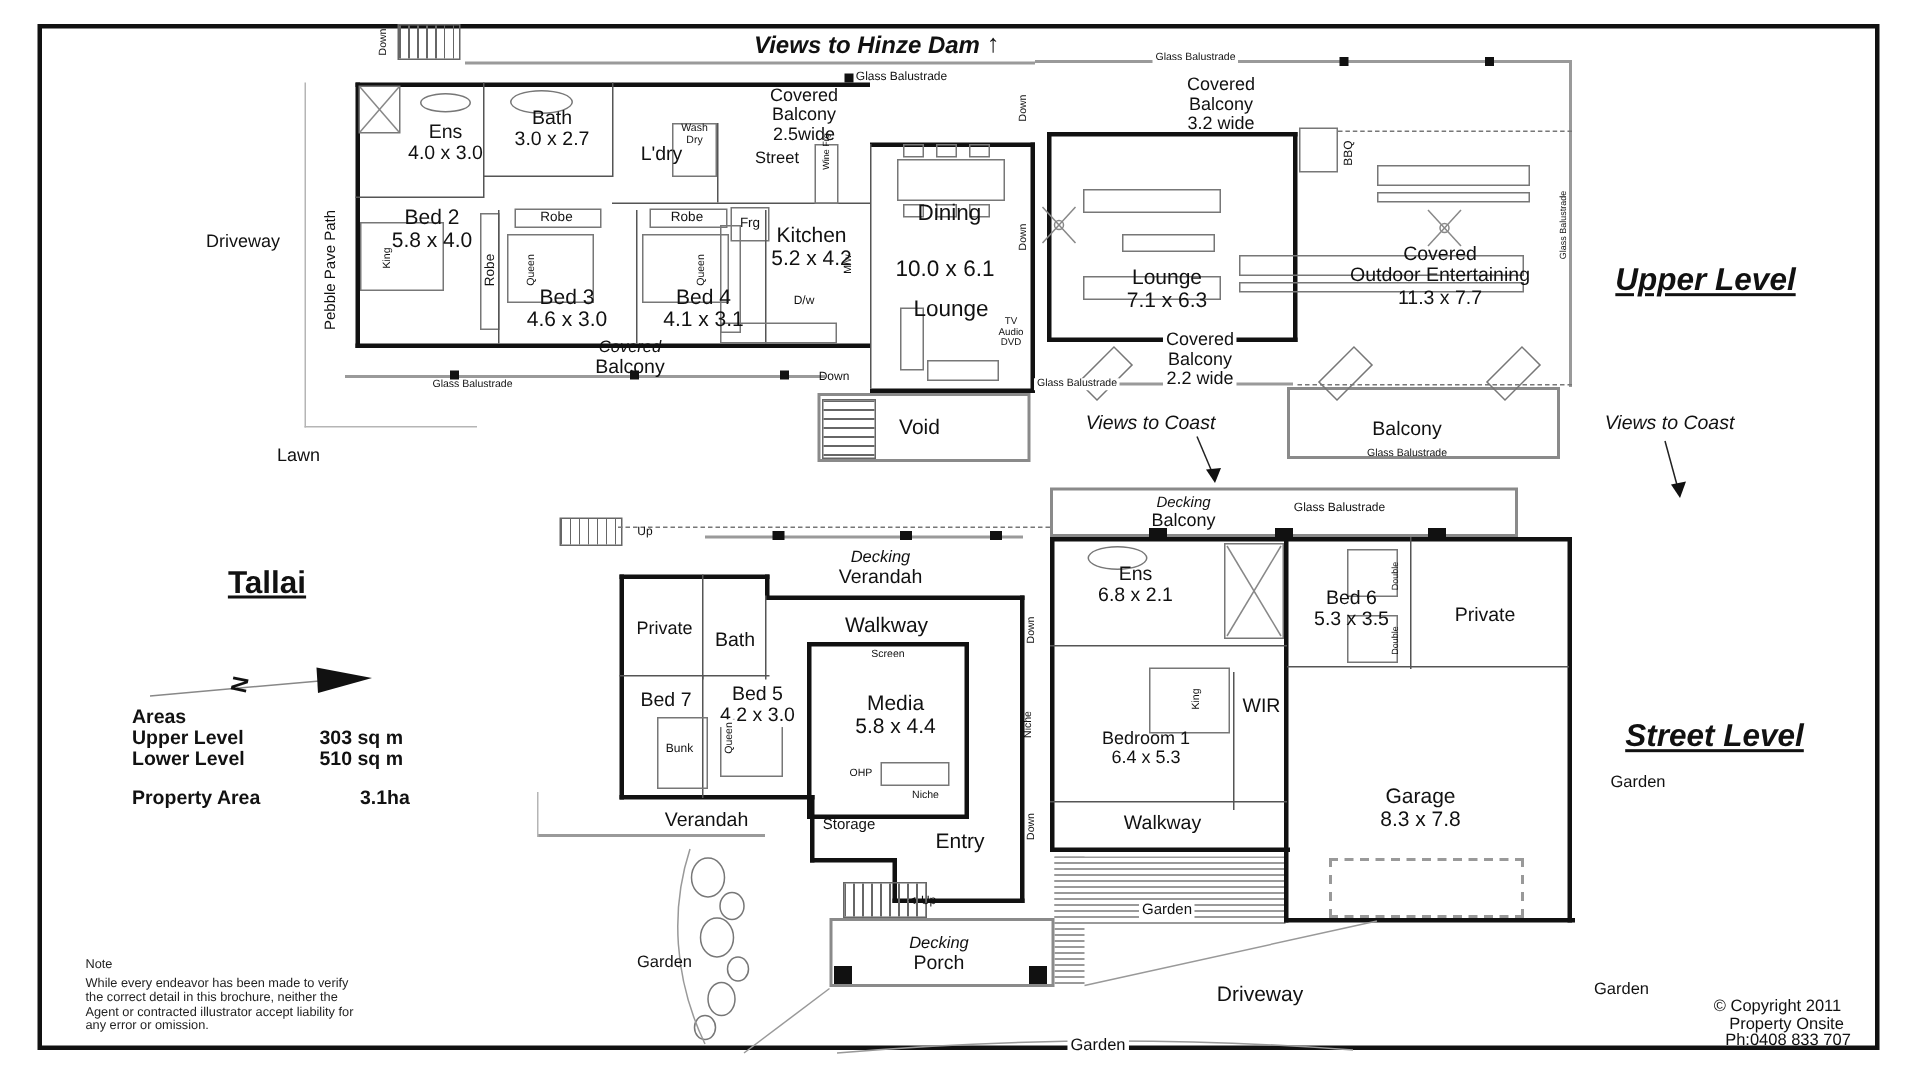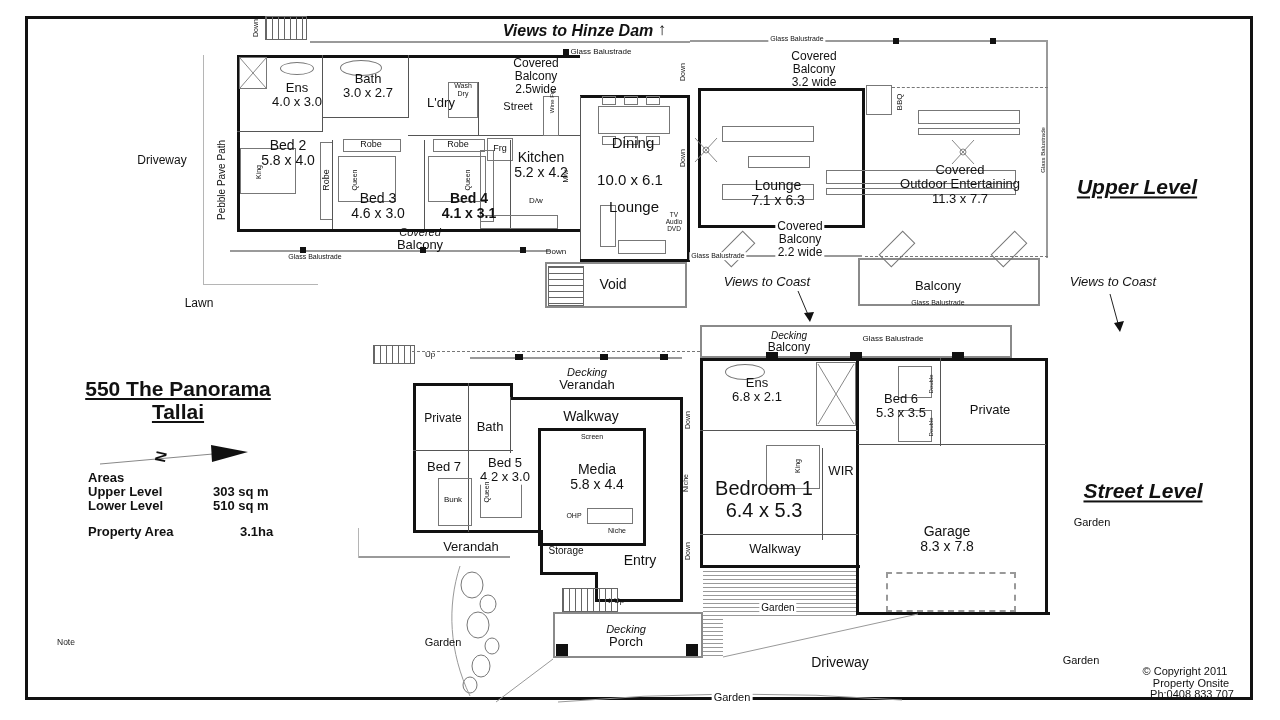--- a/index.html
+++ b/index.html
@@ -232,21 +232,21 @@
     <div class="lbl" style="left: 371px; top: 145px; font-size: 9px; transform: translate(-50%, -50%);">Robe</div>
     <div class="lbl" style="left: 458px; top: 145px; font-size: 9px; transform: translate(-50%, -50%);">Robe</div>
     <div class="lbl" style="left: 327px; top: 180px; font-size: 9px; transform: translate(-50%, -50%) rotate(-90deg);">Robe</div>
     <div class="lbl" style="left: 500px; top: 149px; font-size: 9px; transform: translate(-50%, -50%);">Frg</div>
     <div class="lbl" style="left: 541px; top: 165px; font-size: 14px; transform: translate(-50%, -50%); text-align: center;">Kitchen
 5.2 x 4.2</div>
     <div class="lbl" style="left: 355px; top: 180px; font-size: 7px; transform: translate(-50%, -50%) rotate(-90deg);">Queen</div>
     <div class="lbl" style="left: 468px; top: 180px; font-size: 7px; transform: translate(-50%, -50%) rotate(-90deg);">Queen</div>
     <div class="lbl" style="left: 378px; top: 206px; font-size: 14px; transform: translate(-50%, -50%);">Bed 3
 4.6 x 3.0</div>
-    <div class="lbl" style="left: 469px; top: 206px; font-size: 14px; transform: translate(-50%, -50%); font-weight: bold;">Bed 4
+    <div class="lbl" style="left: 469px; top: 206px; font-size: 14px; transform: translate(-50%, -50%);">Bed 4
 4.1 x 3.1</div>
     <div class="lbl" style="left: 536px; top: 201px; font-size: 8px; transform: translate(-50%, -50%);">D/w</div>
     <div class="lbl" style="left: 566px; top: 176px; font-size: 7px; transform: translate(-50%, -50%) rotate(-90deg);">M/w</div>
     <div class="lbl" style="left: 420px; top: 239px; font-size: 13px; transform: translate(-50%, -50%);"><div style="font-style: italic; font-size: 11px;">Covered</div><div>Balcony</div></div>
     <div class="lbl" style="left: 315px; top: 257px; font-size: 7px; transform: translate(-50%, -50%);">Glass Balustrade</div>
     <div class="lbl" style="left: 633px; top: 143px; font-size: 15px; transform: translate(-50%, -50%);">Dining</div>
     <div class="lbl" style="left: 630px; top: 180px; font-size: 15px; transform: translate(-50%, -50%);">10.0 x 6.1</div>
     <div class="lbl" style="left: 634px; top: 207px; font-size: 15px; transform: translate(-50%, -50%);">Lounge</div>
     <div class="lbl" style="left: 674px; top: 222px; font-size: 6.5px; transform: translate(-50%, -50%);">TV
 Audio
@@ -307,38 +307,37 @@
     <div class="lbl" style="left: 893px; top: 339px; font-size: 8px; background: rgb(255, 255, 255); padding: 0px 2px; transform: translate(-50%, -50%);">Glass Balustrade</div>
     <div class="lbl" style="left: 757px; top: 390px; font-size: 13px; transform: translate(-50%, -50%);">Ens
 6.8 x 2.1</div>
     <div class="lbl" style="left: 901px; top: 406px; font-size: 13px; transform: translate(-50%, -50%);">Bed 6
 5.3 x 3.5</div>
     <div class="lbl" style="left: 931px; top: 384px; font-size: 6px; transform: translate(-50%, -50%) rotate(-90deg);">Double</div>
     <div class="lbl" style="left: 931px; top: 427px; font-size: 6px; transform: translate(-50%, -50%) rotate(-90deg);">Double</div>
     <div class="lbl" style="left: 990px; top: 410px; font-size: 13px; transform: translate(-50%, -50%);">Private</div>
     <div class="lbl" style="left: 798px; top: 466px; font-size: 7px; transform: translate(-50%, -50%) rotate(-90deg);">King</div>
     <div class="lbl" style="left: 841px; top: 471px; font-size: 13px; transform: translate(-50%, -50%);">WIR</div>
-    <div class="lbl" style="left: 764px; top: 499px; font-size: 20px; transform: translate(-50%, -50%);">Bedroom 1
+    <div class="lbl" style="left: 764px; top: 499px; font-size: 12px; transform: translate(-50%, -50%);">Bedroom 1
 6.4 x 5.3</div>
     <div class="lbl" style="left: 775px; top: 549px; font-size: 13px; transform: translate(-50%, -50%);">Walkway</div>
     <div class="lbl" style="left: 947px; top: 539px; font-size: 14px; transform: translate(-50%, -50%);">Garage
 8.3 x 7.8</div>
     <div class="lbl" style="left: 1143px; top: 491px; font-size: 21px; font-weight: bold; font-style: italic; text-decoration: underline; transform: translate(-50%, -50%);">Street Level</div>
     <div class="lbl" style="left: 1092px; top: 522px; font-size: 11px; transform: translate(-50%, -50%);">Garden</div>
     <div class="lbl" style="left: 778px; top: 607px; font-size: 10px; background: rgb(255, 255, 255); padding: 0px 2px; transform: translate(-50%, -50%);">Garden</div>
     <div class="lbl" style="left: 840px; top: 663px; font-size: 14px; transform: translate(-50%, -50%);">Driveway</div>
     <div class="lbl" style="left: 1081px; top: 660px; font-size: 11px; transform: translate(-50%, -50%);">Garden</div>
     <div class="lbl" style="left: 732px; top: 697px; font-size: 11px; background: rgb(255, 255, 255); padding: 0px 2px; transform: translate(-50%, -50%);">Garden</div>
     <div class="lbl" style="left: 1185px; top: 671px; font-size: 11px; transform: translate(-50%, -50%);">© Copyright 2011</div>
     <div class="lbl" style="left: 1191px; top: 683px; font-size: 11px; transform: translate(-50%, -50%);">Property Onsite</div>
     <div class="lbl" style="left: 1192px; top: 694px; font-size: 11px; transform: translate(-50%, -50%);">Ph:0408 833 707</div>
   </div>
 
 <div class="title-block">
-  <div>550 The Panorama</div>
   <div>Tallai</div>
 </div>
 
 <div id="north-letter">N</div>
 
 <div class="areas">
   <div>Areas</div>
   <div class="arow">
     <span>Upper Level</span>
       <span>303 sq m</span>
@@ -348,13 +347,14 @@
       <span>510 sq m</span>
   </div>
   <div class="arow prop">
     <span>Property Area</span>
       <span>3.1ha</span>
   </div>
 </div>
 
 <div class="note">
   <div class="nh">Note</div>
+  <div>While every endeavor has been made to verify the correct detail in this brochure, neither the Agent or contracted illustrator accept liability for any error or omission.</div>
 </div>
 
 </body></html>

